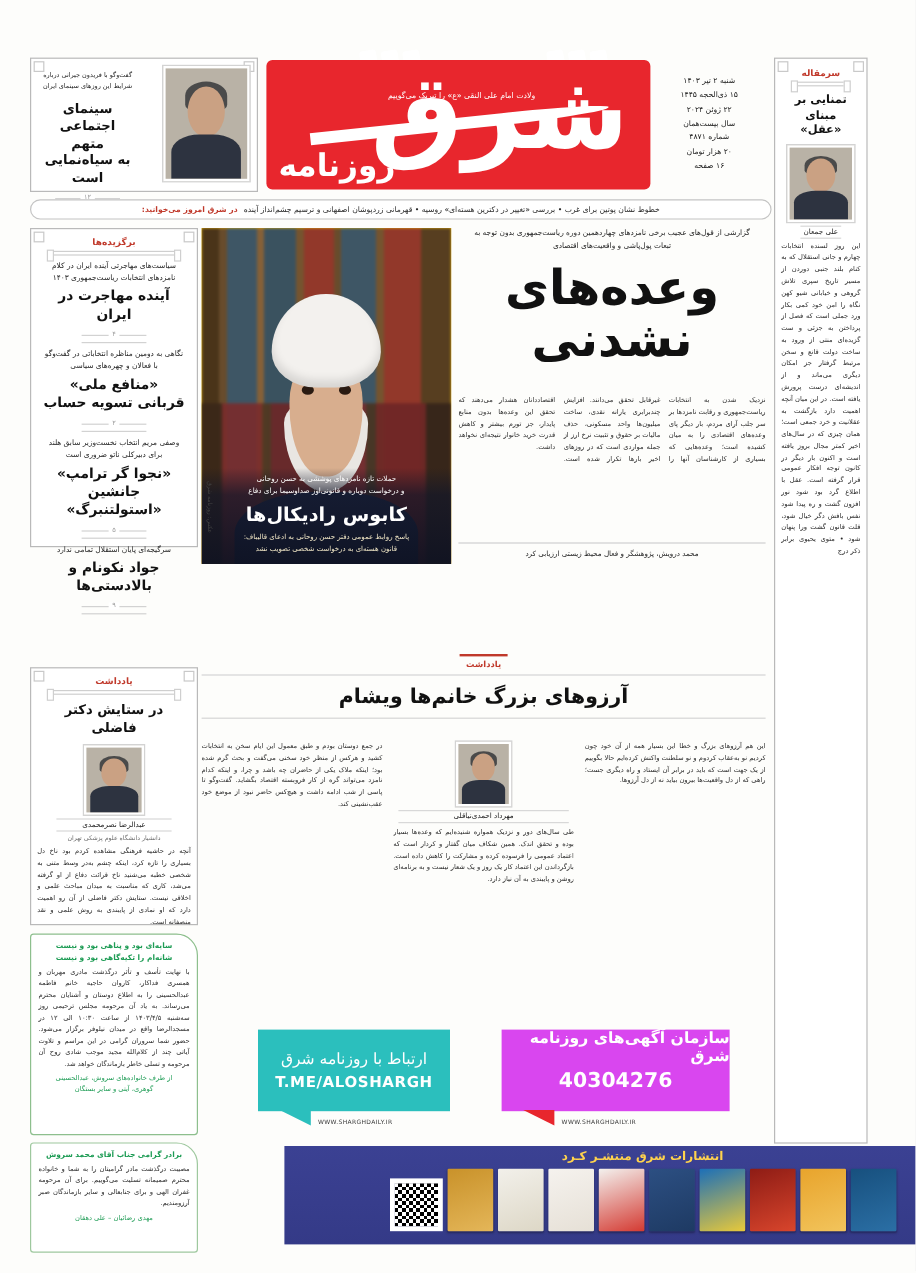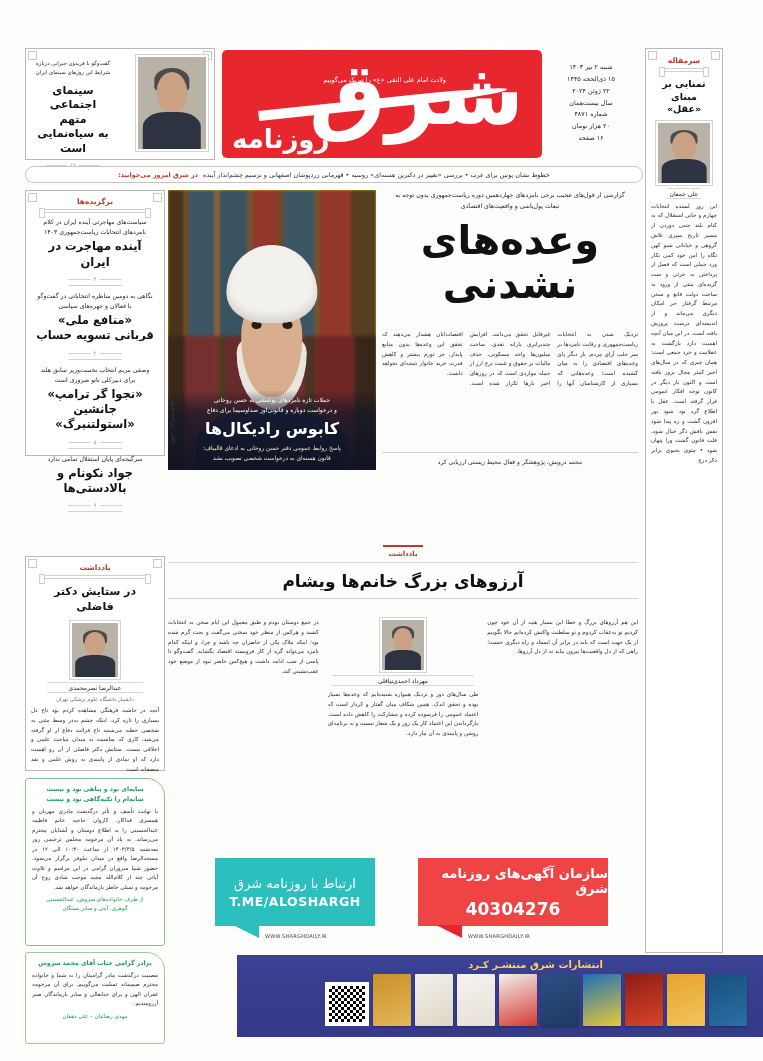--- a/index.html
+++ b/index.html
@@ -256,27 +256,26 @@
   .ad-teal {
     background: #2bbfbd;
     color: #fff;
     position: relative;
     display: flex;
     flex-direction: column;
     align-items: center;
     justify-content: center;
   }
   .ad-red {
-    background: #ef4444;
+    background: #d946ef;
     color: #fff;
     position: relative;
     display: flex;
     flex-direction: column;
     align-items: center;
-    justify-content: center;
   }
   .ad-tail {
     position: absolute;
     bottom: -12px; left: 18px;
     width: 0; height: 0;
     border-left: 26px solid transparent;
     border-top: 13px solid currentColor;
   }
   .ad-url {
     position: absolute;

